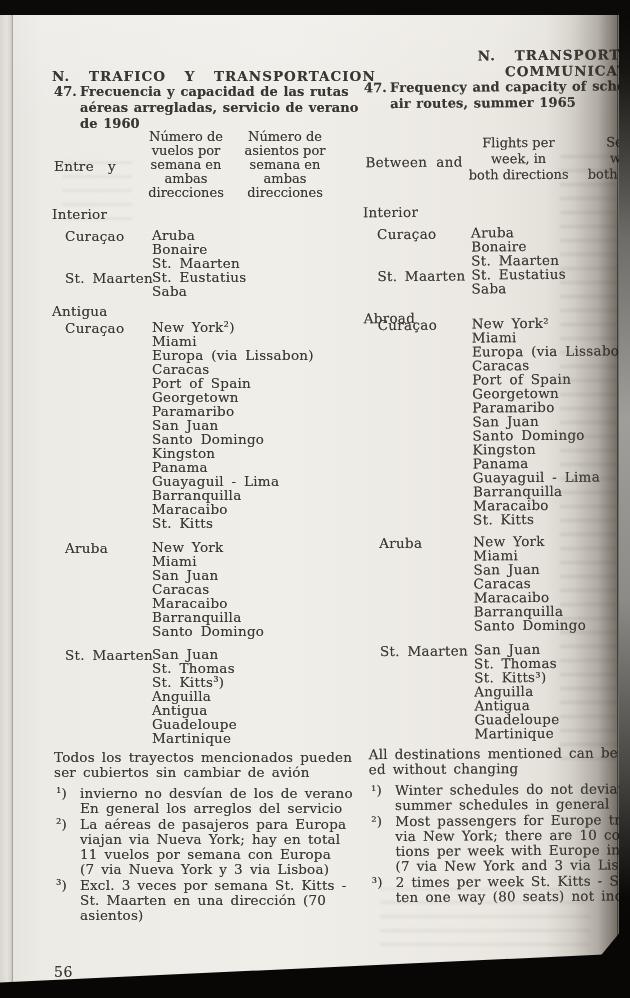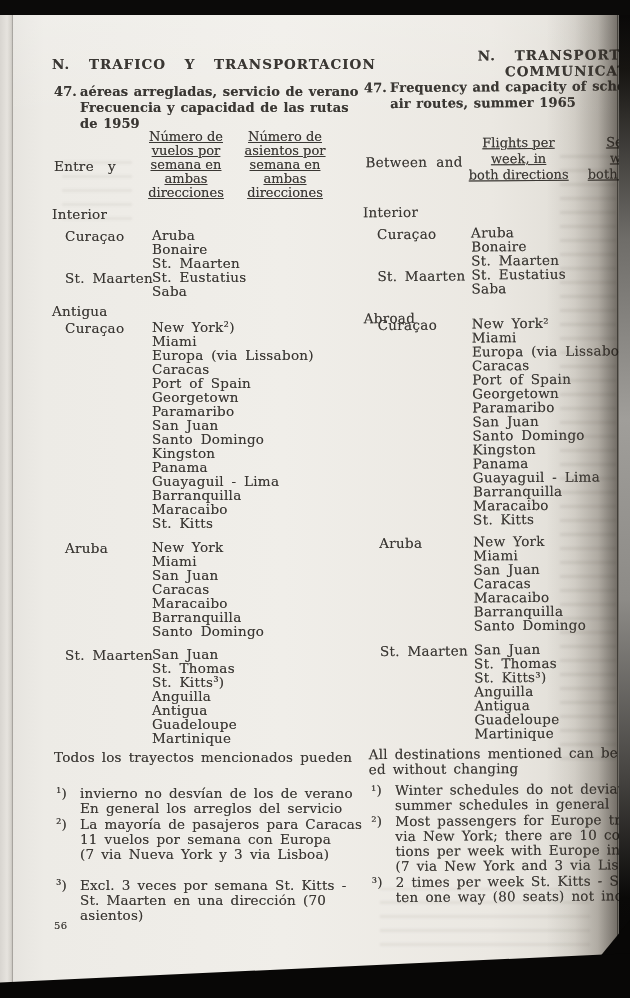--- a/index.html
+++ b/index.html
@@ -14,35 +14,35 @@
   }
   .col{position:absolute;top:0;height:100%;}
   .col-left{left:52px;width:292px;}
   .col-right{left:362px;width:300px;transform:rotate(-0.4deg);transform-origin:30px 80px;}
   .abs{position:absolute;left:0;}
   .line{white-space:nowrap;}
   .sec-title{font-size:13.5px;font-weight:bold;letter-spacing:1px;word-spacing:13px;white-space:nowrap;}
   .tbl-title{position:absolute;left:0;padding-left:28px;font-weight:bold;font-size:13px;letter-spacing:.1px;word-spacing:1px;}
   .tbl-title .no{position:absolute;left:2px;top:0;text-align:right;}
   .tbl-title .line{height:16px;line-height:16px;}
-  .colh{position:absolute;text-align:center;font-size:13px;text-decoration:underline;}
+  .colh{position:absolute;text-align:center;font-size:13px;}
   .colh .line{height:14px;line-height:14px;}
   .colh3 .line{height:16px;line-height:16px;}
   .betw{position:absolute;display:flex;justify-content:space-between;font-size:13.5px;letter-spacing:.3px;}
   .ghead{position:absolute;left:0;font-size:13.5px;letter-spacing:.3px;word-spacing:2px;}
   .row{position:absolute;left:0;width:100%;display:flex;font-size:13.5px;letter-spacing:.3px;word-spacing:3px;}
   .row .from{width:100px;padding-left:13px;box-sizing:border-box;white-space:nowrap;}
   .col-right .row .from{width:108px;padding-left:14px;}
   .row .to{flex:1;}
   .row .line,.list .line{height:14px;line-height:14px;}
   .fn{position:absolute;left:0;padding-left:28px;font-size:13.5px;letter-spacing:.2px;word-spacing:2.5px;}
   .fn .marker{position:absolute;left:4px;top:-1px;}
   .fn .line{height:15px;line-height:15px;}
   .intro{padding-left:2px;}
-  .pageno{position:absolute;left:54px;top:920px;font-size:10px;letter-spacing:.5px;}
+  .pageno{position:absolute;left:54px;top:964px;font-size:14px;letter-spacing:.5px;}
   
   .topbar{position:absolute;left:0;top:0;width:100%;height:15px;background:#0b0a09;z-index:30;}
   .leftedge{position:absolute;left:0;top:15px;bottom:0;width:13px;z-index:25;
     background:linear-gradient(to right,#d8d5d0,#e6e3de 55%,#d6d3cd 82%,rgba(90,84,76,.25) 96%,rgba(90,84,76,0));}
   .leftline{position:absolute;left:12px;top:15px;bottom:14px;width:1px;background:rgba(70,64,58,.22);z-index:26;}
   .rightshade{position:absolute;right:12px;top:0;width:72px;height:100%;z-index:20;
     background:linear-gradient(to right,rgba(80,70,58,0) 0%,rgba(80,70,58,.10) 40%,rgba(62,54,44,.26) 72%,rgba(36,30,24,.55) 100%);}
   .rightline{position:absolute;right:11px;top:0;height:100%;width:2px;background:rgba(18,15,12,.5);z-index:21;}
   .rightstrip{position:absolute;right:0;top:0;width:11px;height:100%;z-index:22;
     background:linear-gradient(to bottom,#060505 0%,#171512 7%,#6f6d69 24%,#a09e9a 42%,#8d8b87 60%,#454340 78%,#0a0908 90%,#050404 100%);}
@@ -56,28 +56,28 @@
 </head>
 <body>
 
 <div class="page">
 
   <div class="ghost" style="left:560px;top:150px;width:56px;height:610px;"></div>
   <div class="ghost" style="left:62px;top:150px;width:70px;height:70px;opacity:.7;"></div>
   <div class="ghost" style="left:380px;top:888px;width:210px;height:58px;opacity:.8;"></div>
 
   <div class="col col-left">
-    <div class="abs sec-title" style="top:56px">N. TRAFICO Y TRANSPORTACION</div>
+    <div class="abs sec-title" style="top:68px">N. TRAFICO Y TRANSPORTACION</div>
 
     <div class="tbl-title" style="top:84px">
       <span class="no">47.</span>
       <div>
+          <div class="line">Frecuencia y capacidad de las rutas</div>
           <div class="line">aéreas arregladas, servicio de verano</div>
-          <div class="line">Frecuencia y capacidad de las rutas</div>
-          <div class="line">de 1959</div>
+          <div class="line">de 1960</div>
         </div>
     </div>
 
     <div class="betw" style="top:158px;left:2px;width:62px">
       <span>Entre</span>
       <span>y</span>
     </div>
     <div class="colh" style="top:130px;left:82px;width:104px">
         <div class="line">Número de</div>
         <div class="line">vuelos por</div>
@@ -151,32 +151,34 @@
           <div class="line">St. Kitts³)</div>
           <div class="line">Anguilla</div>
           <div class="line">Antigua</div>
           <div class="line">Guadeloupe</div>
           <div class="line">Martinique</div>
         </div>
     </div>
 
     <div class="fn intro" style="top:750px">
         <div class="line">Todos los trayectos mencionados pueden</div>
+        <div class="line">ser cubiertos sin cambiar de avión</div>
       </div>
     <div class="fn" style="top:786px">
       <span class="marker">¹)</span>
       <div>
           <div class="line">invierno no desvían de los de verano</div>
           <div class="line">En general los arreglos del servicio</div>
         </div>
     </div>
     <div class="fn" style="top:817px">
       <span class="marker">²)</span>
       <div>
-          <div class="line">La mayoría de pasajeros para Caracas</div>
+          <div class="line">La aéreas de pasajeros para Europa</div>
+          <div class="line">viajan via Nueva York; hay en total</div>
           <div class="line">11 vuelos por semana con Europa</div>
           <div class="line">(7 via Nueva York y 3 via Lisboa)</div>
         </div>
     </div>
     <div class="fn" style="top:878px">
       <span class="marker">³)</span>
       <div>
           <div class="line">Excl. 3 veces por semana St. Kitts -</div>
           <div class="line">St. Maarten en una dirección (70</div>
           <div class="line">asientos)</div>

